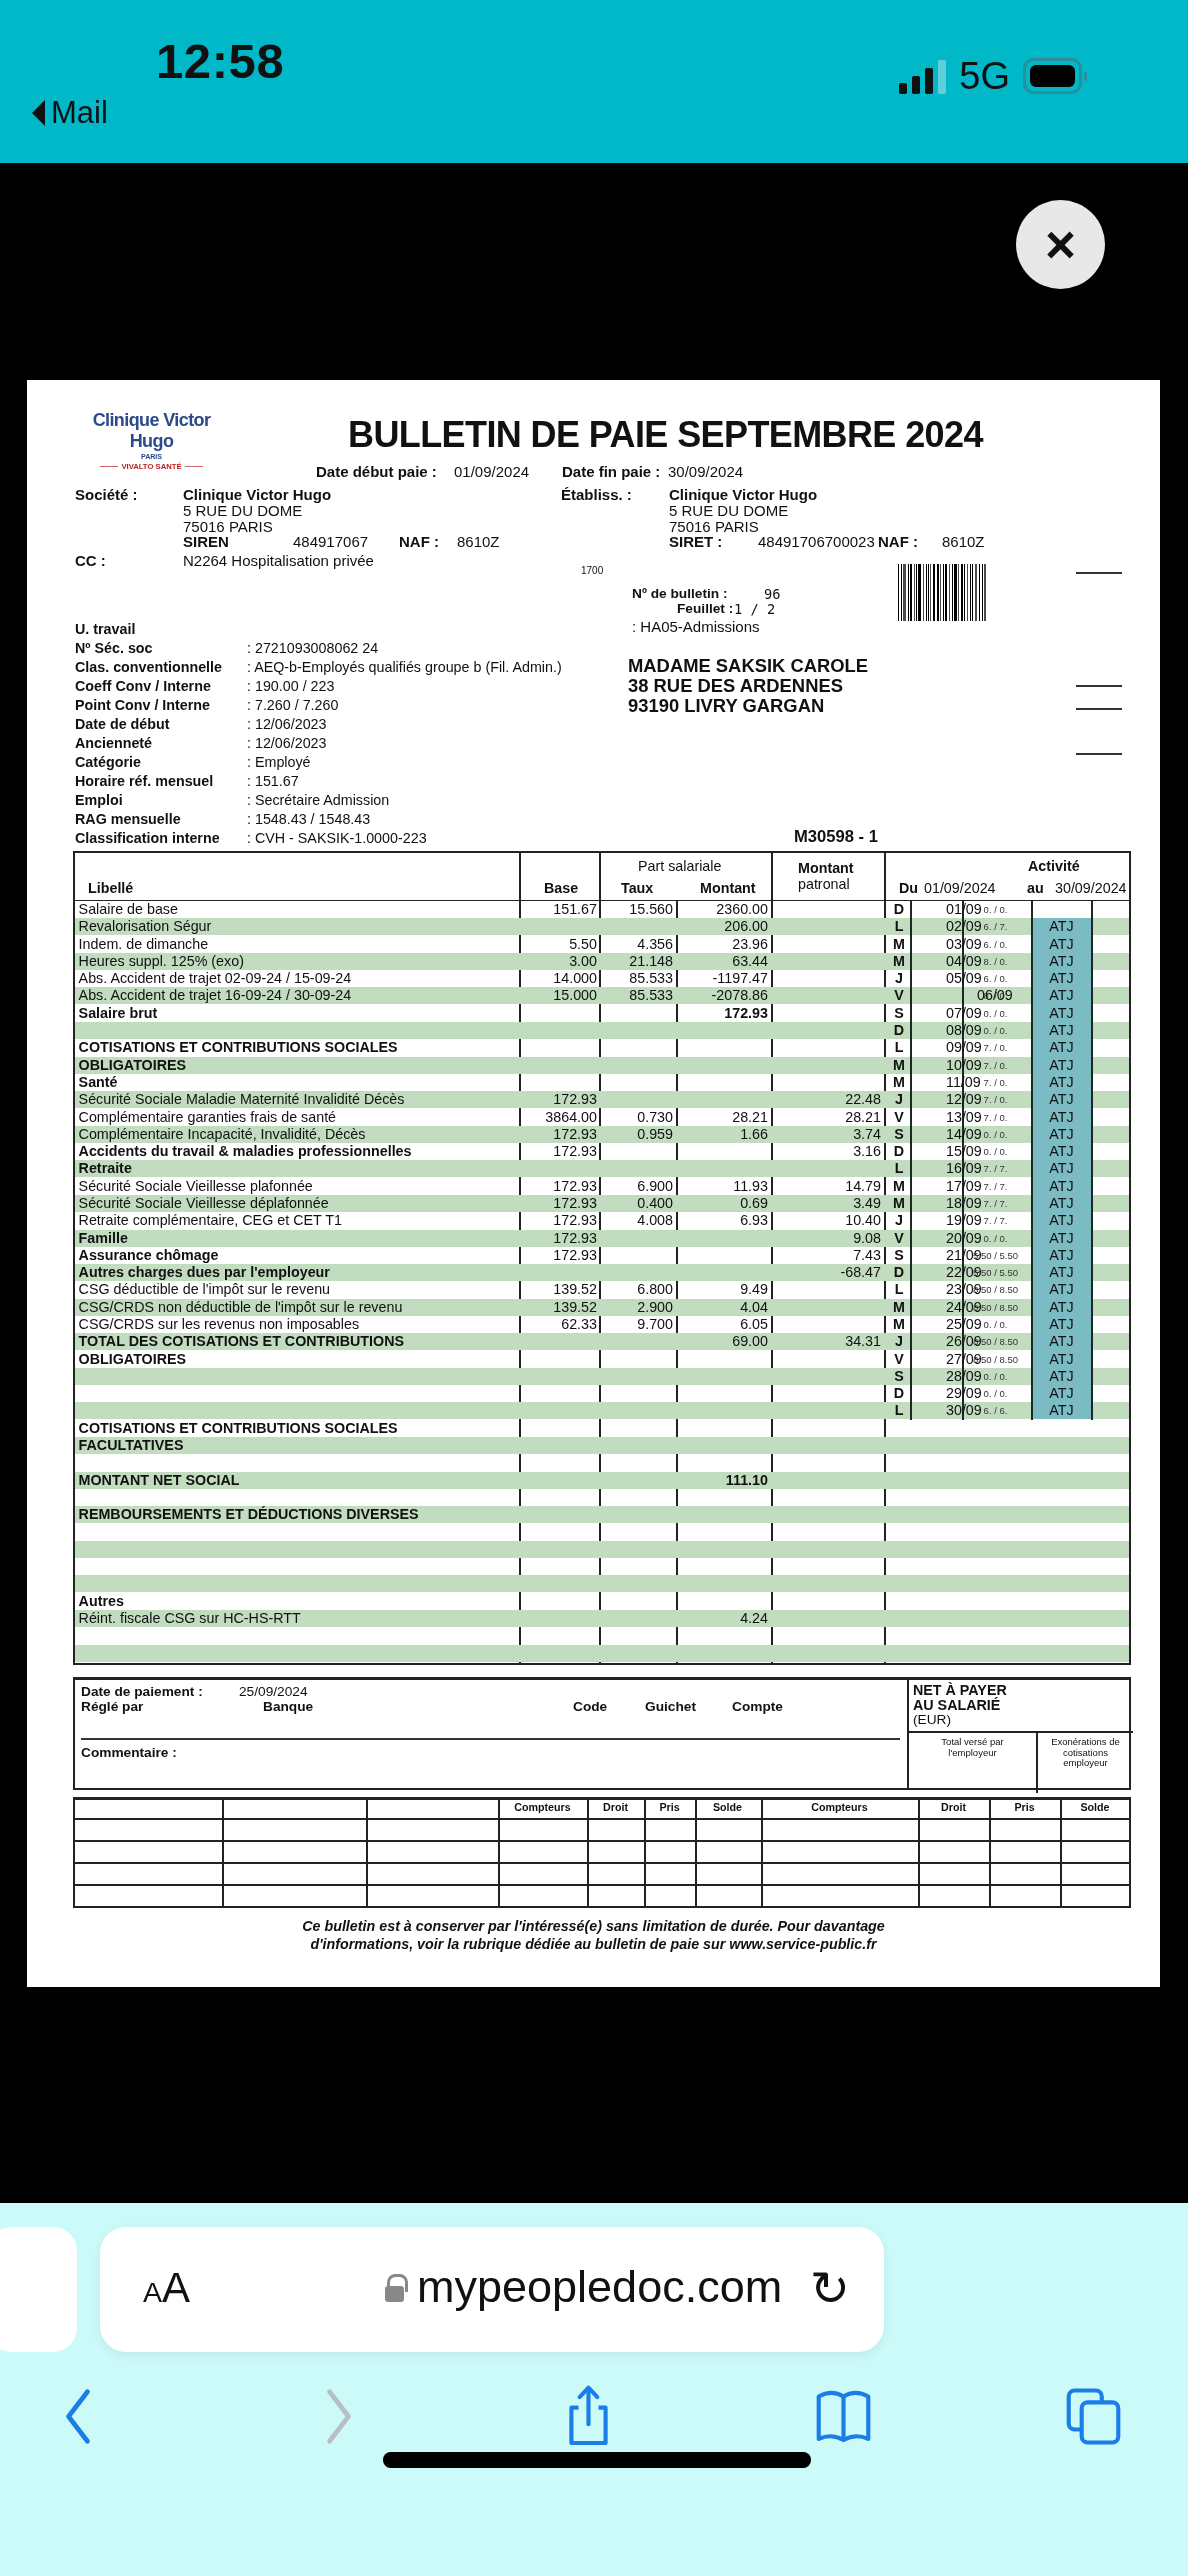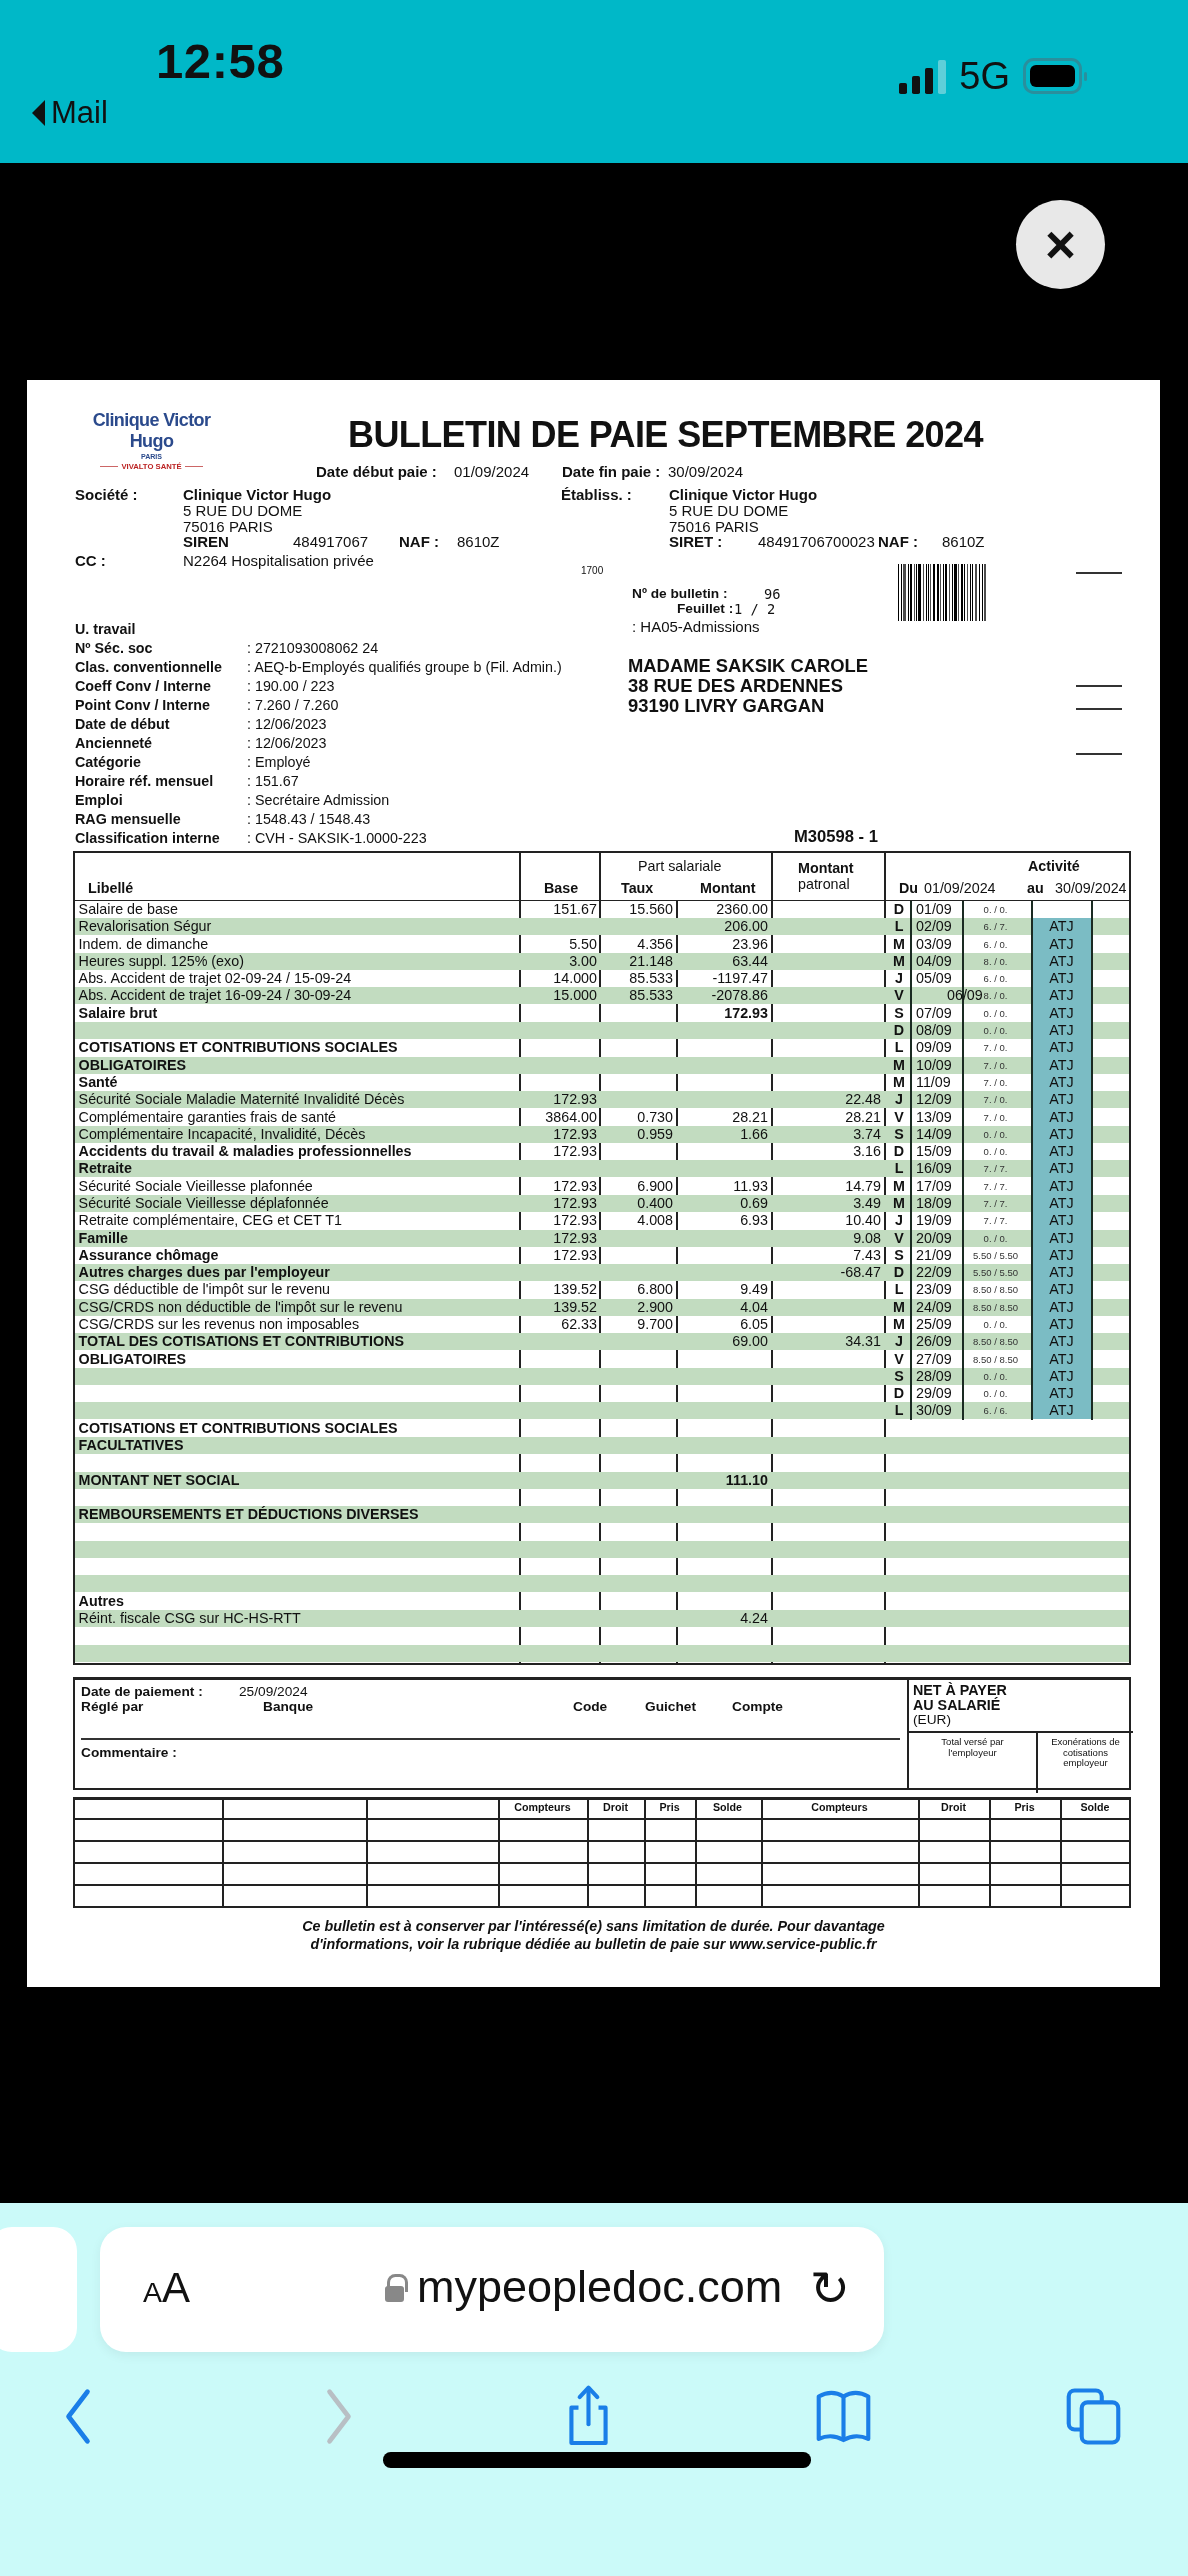--- a/index.html
+++ b/index.html
@@ -50,21 +50,21 @@
   .mt-head { position: absolute; left: 0; top: 0; width: 100%; height: 48px; border-bottom: 1.8px solid #222; }
   .mt-body { position: absolute; left: 0; top: 48px; width: 100%; height: 762px; }
   .mt-row { position: absolute; left: 0; width: 100%; height: 17px; }
   .mt-row.g { background: #c2dcc0; }
   .vline { position: absolute; top: 0; width: 1.8px; background: #222; }
   .cell { position: absolute; font-size: 14.3px; line-height: 17px; white-space: nowrap; }
   .cell.r { text-align: right; }
   .hdr { position: absolute; font-size: 14.3px; font-weight: 700; white-space: nowrap; }
 
   .act-day { position: absolute; font-size: 14.3px; font-weight: 700; width: 18px; text-align: center; line-height: 17px; }
-  .act-date { position: absolute; font-size: 14.3px; line-height: 17px; }
+  .act-date { position: absolute; font-size: 14.3px; line-height: 17px; margin-left: 30px; }
   .act-hrs { position: absolute; font-size: 9.5px; line-height: 17px; width: 59px; text-align: center; color: #333; }
   .act-code { position: absolute; font-size: 14.3px; line-height: 17px; width: 59px; text-align: center; }
   .atj-band { position: absolute; background: #7bbcc4; }
 
   
   .pay-box { position: absolute; left: 46px; top: 1297px; width: 1058px; height: 113px; border: 2.4px solid #222; border-top-width: 3.6px; }
   .counters { position: absolute; left: 46px; top: 1417px; width: 1058px; height: 111px; border: 2.4px solid #222; border-top-width: 3.6px; }
   .c-hline { position: absolute; left: 0; width: 100%; height: 1.8px; background: #222; }
   .c-vline { position: absolute; top: 0; width: 1.8px; height: 100%; background: #222; }
   .c-hdr { position: absolute; font-size: 10.7px; font-weight: 700; top: 1.2px; text-align: center; }

